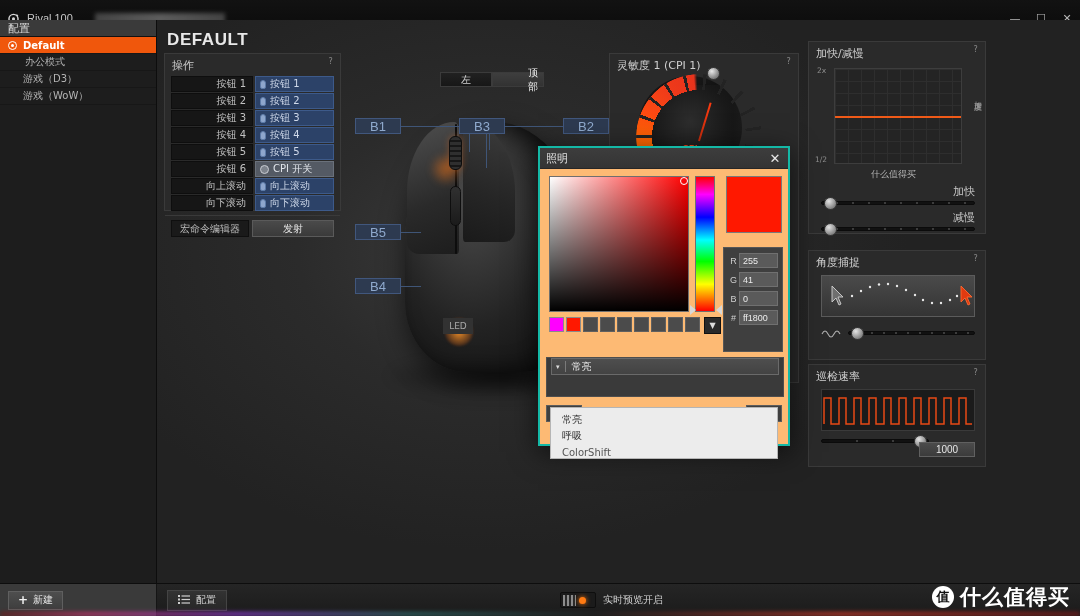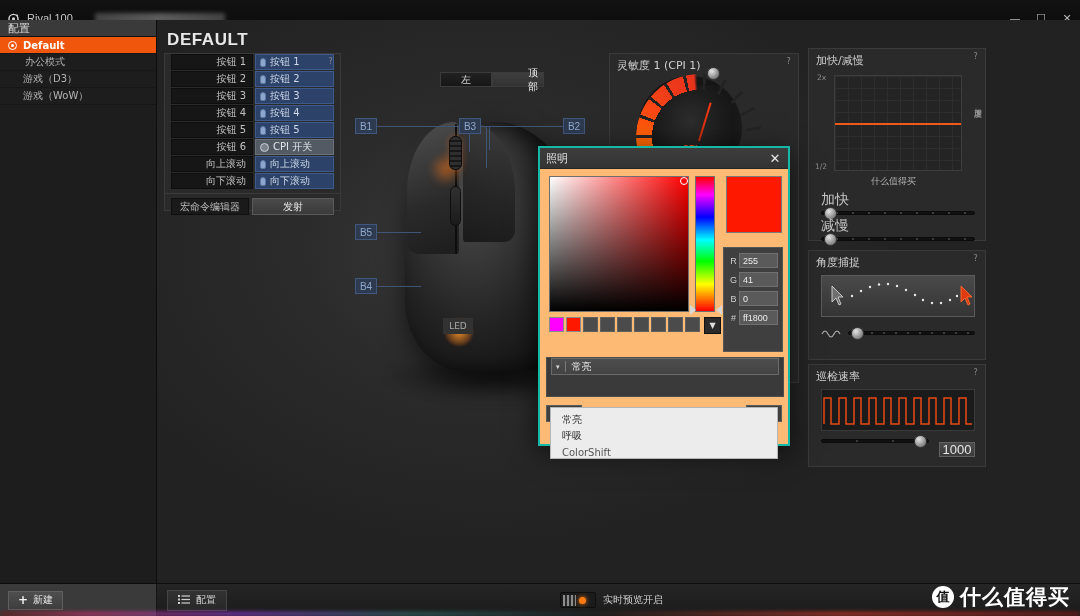--- a/index.html
+++ b/index.html
@@ -230,23 +230,23 @@
     filter: blur(1.2px);
   }
   .mouse-shadow {
     position: absolute; left: 46px; top: 252px;
     width: 230px; height: 48px; border-radius: 50%;
     background: radial-gradient(ellipse, rgba(0,0,0,.55), rgba(0,0,0,0) 70%);
     filter: blur(5px);
   }
   .callout {
     position: absolute;
-    width: 22px; height: 16px;
+    width: 46px; height: 16px;
     background: #2d3a50; border: 1px solid #41577d;
-    color: #8fa9cd; font-size: 10px;
+    color: #8fa9cd; font-size: 13px;
     display: flex; align-items: center; justify-content: center;
     font-family: "Liberation Sans", sans-serif;
   }
   .leader { position: absolute; background: #3f5577; }
 
   
   .led-tag {
     position: absolute; left: 286px; top: 298px;
     width: 30px; height: 16px; background: #323232;
     color: #a9a9a9; font-size: 9px;
@@ -297,41 +297,41 @@
     font-family: "Liberation Sans", sans-serif;
   }
   .dial-cpi-value {
     position: absolute; left: 0; right: 0; top: 68px; text-align: center;
     color: #e0e0e0; font-size: 14px; font-weight: bold;
     font-family: "Liberation Sans", sans-serif;
   }
   .dial2-wrap { position: absolute; left: 28px; top: 178px; }
 
   
-  #accel { left: 651px; top: 28px; width: 178px; height: 193px; }
+  #accel { left: 651px; top: 21px; width: 178px; height: 193px; }
   .graph-box {
     position: absolute; left: 25px; top: 26px;
     width: 128px; height: 96px;
     background: #242424; border: 1px solid #3d3d3d;
     background-image:
       repeating-linear-gradient(90deg, #2e2e2e 0 1px, transparent 1px 13px),
       repeating-linear-gradient(180deg, #2e2e2e 0 1px, transparent 1px 12px);
   }
   .graph-line {
     position: absolute; left: 0; right: 0; top: 47px;
     height: 2px; background: #f05a18;
   }
   .ax-lbl { position: absolute; font-size: 7.5px; color: #8d8d8d; }
   .ax-vert {
     position: absolute; right: 3px; top: 52px;
     font-size: 8px; color: #9a9a9a;
     writing-mode: vertical-rl; letter-spacing: 1px;
   }
   .slider-row { position: absolute; left: 12px; width: 154px; }
-  .slider-lbl { font-size: 14px; color: #c6c6c6; margin-bottom: 2px; }
+  .slider-lbl { font-size: 11px; color: #c6c6c6; margin-bottom: 2px; text-align: right; }
   .slider-track {
     position: relative; height: 4px; border-radius: 2px;
     background: #111;
     background-image: repeating-linear-gradient(90deg, transparent 0 14px, #3c3c3c 14px 16px);
     border: 1px solid #0b0b0b;
   }
   .slider-thumb {
     position: absolute; top: -5px;
     width: 13px; height: 13px; border-radius: 50%;
     background: radial-gradient(circle at 35% 30%, #e4e4e4, #8f8f8f 62%, #5c5c5c);
@@ -348,23 +348,23 @@
 
   #poll { left: 651px; top: 344px; width: 178px; height: 103px; }
   .poll-box {
     position: absolute; left: 12px; top: 24px;
     width: 154px; height: 42px;
     background: #1b1b1b; border: 1px solid #3a3a3a;
     overflow: hidden;
   }
   .poll-num {
     position: absolute; right: 10px; bottom: 9px;
-    width: 36px; height: 15px;
+    width: 56px; height: 15px;
     background: linear-gradient(#4b4b4b,#3b3b3b); border: 1px solid #606060;
-    font-size: 13px; color: #e6e6e6;
+    font-size: 10px; color: #e6e6e6;
     display: flex; align-items: center; justify-content: center;
     font-family: "Liberation Sans", sans-serif;
   }
 
   
   .dialog {
     position: absolute; left: 490px; top: 146px;
     width: 252px; height: 300px;
     background: #fdba74;
     border: 2px solid #14b8a6;
@@ -573,20 +573,21 @@
     <div class="sb-item">
       <span class="lbl" style="margin-left:15px">游戏（WoW）</span>
     </div>
   </div>
 
   <div class="main">
 
     <div class="page-title">DEFAULT</div>
 
     <div class="panel" id="ops">
+      <div class="panel-title">操作</div>
       <div class="help-q">?</div>
       <div class="ops-rows">
 
         <div class="ops-row">
           <div class="ops-left">按钮 1</div>
           <div class="ops-right">
             <span class="mini-mouse"></span>
             <span>按钮 1</span>
           </div>
         </div>

